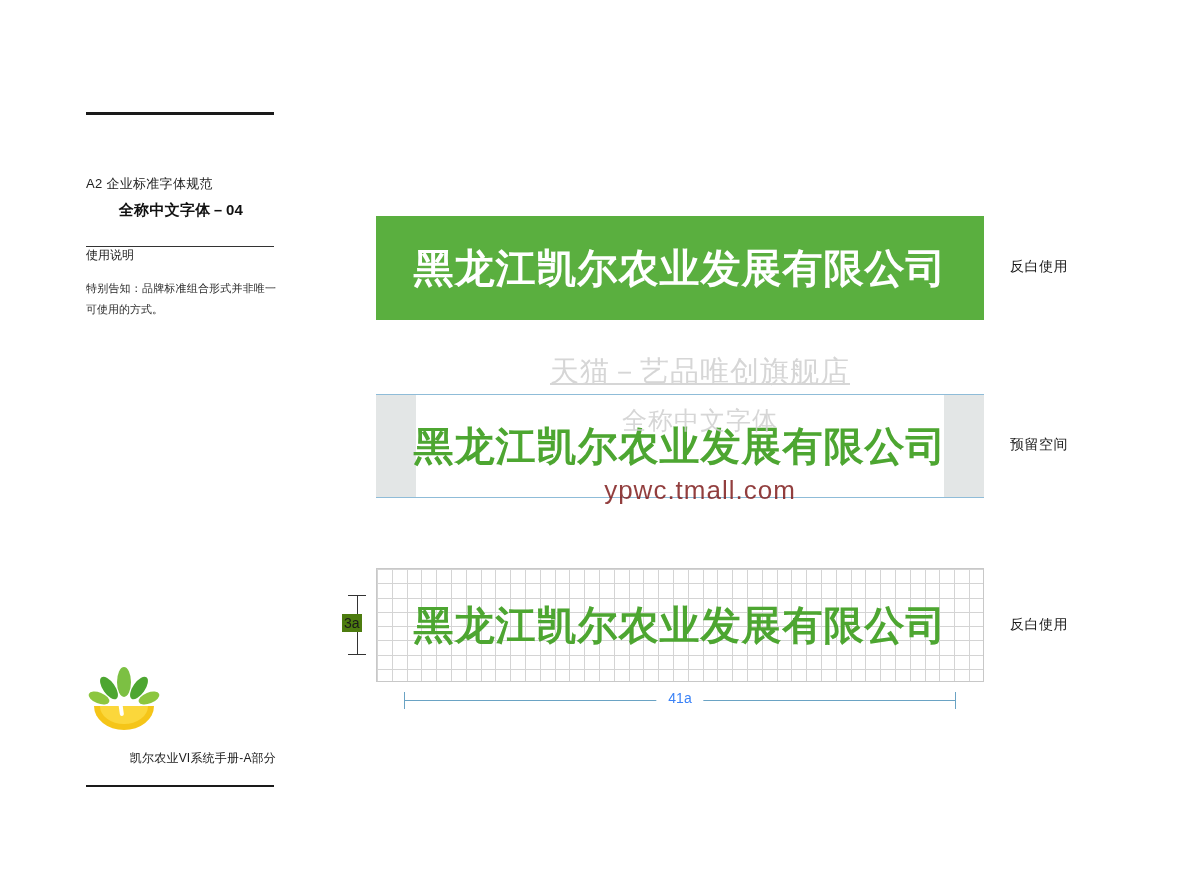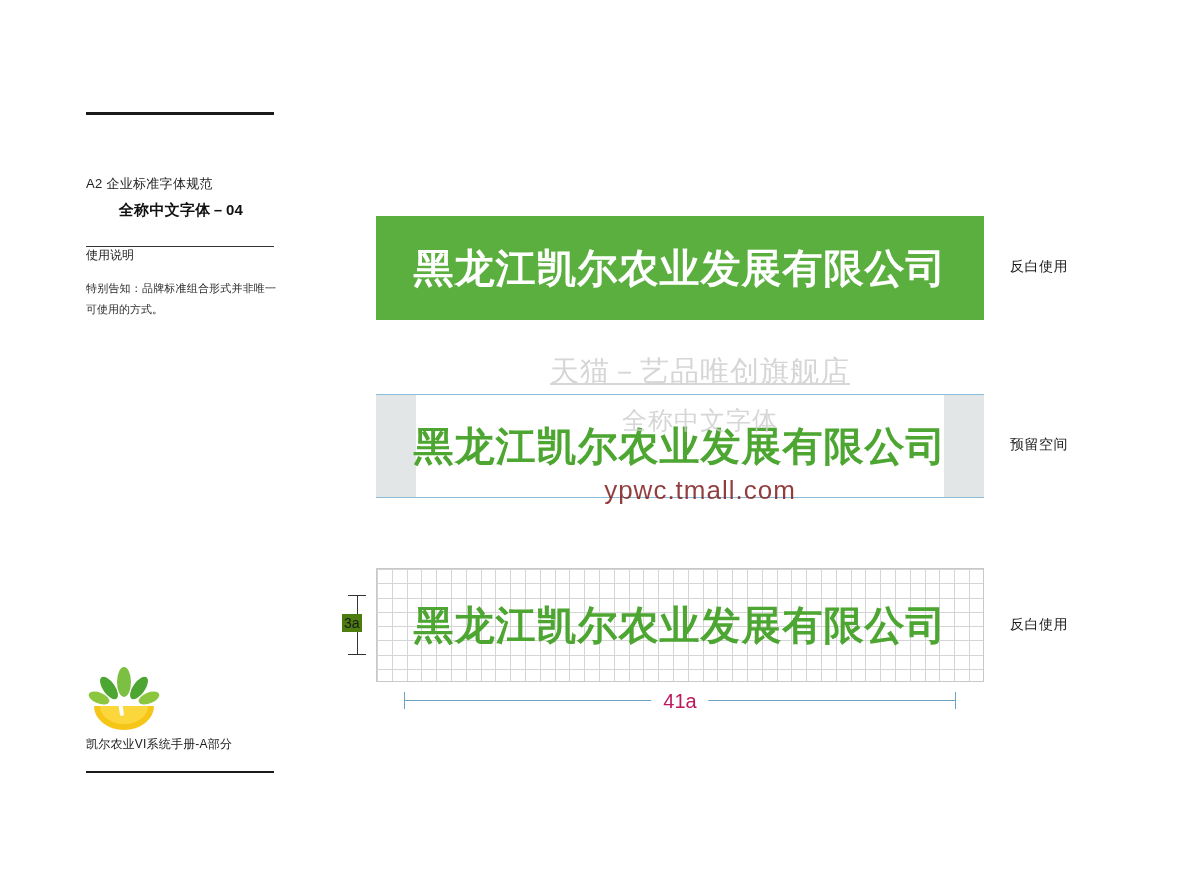--- a/index.html
+++ b/index.html
@@ -76,23 +76,25 @@
     left: 86px;
     top: 660px;
     width: 190px;
   }
   #logo-mark {
     width: 76px;
     height: 76px;
     position: relative;
   }
   #footer-text {
+    margin-top: 14px;
     font-size: 12px;
     color: #1a1a1a;
     letter-spacing: 0.2px;
+    text-align: right;
   }
   .rule-bottom {
     width: 188px;
     height: 2px;
     background: #1a1a1a;
     margin-top: 18px;
   }
 
   
   .panel-caption {
@@ -226,22 +228,22 @@
   }
   #dim-h .cap-l { left: 0; }
   #dim-h .cap-r { right: 0; }
   #dim-h-label {
     position: absolute;
     left: 50%;
     top: -2px;
     transform: translateX(-50%);
     background: #ffffff;
     padding: 0 12px;
-    font-size: 20px;
-    color: #be185d;
+    font-size: 14px;
+    color: #3b82f6;
   }
 
   
   #cap-1 { left: 1010px; top: 258px; }
   #cap-2 { left: 1010px; top: 436px; }
   #cap-3 { left: 1010px; top: 616px; }
 
   
   #watermark {
     position: absolute;

